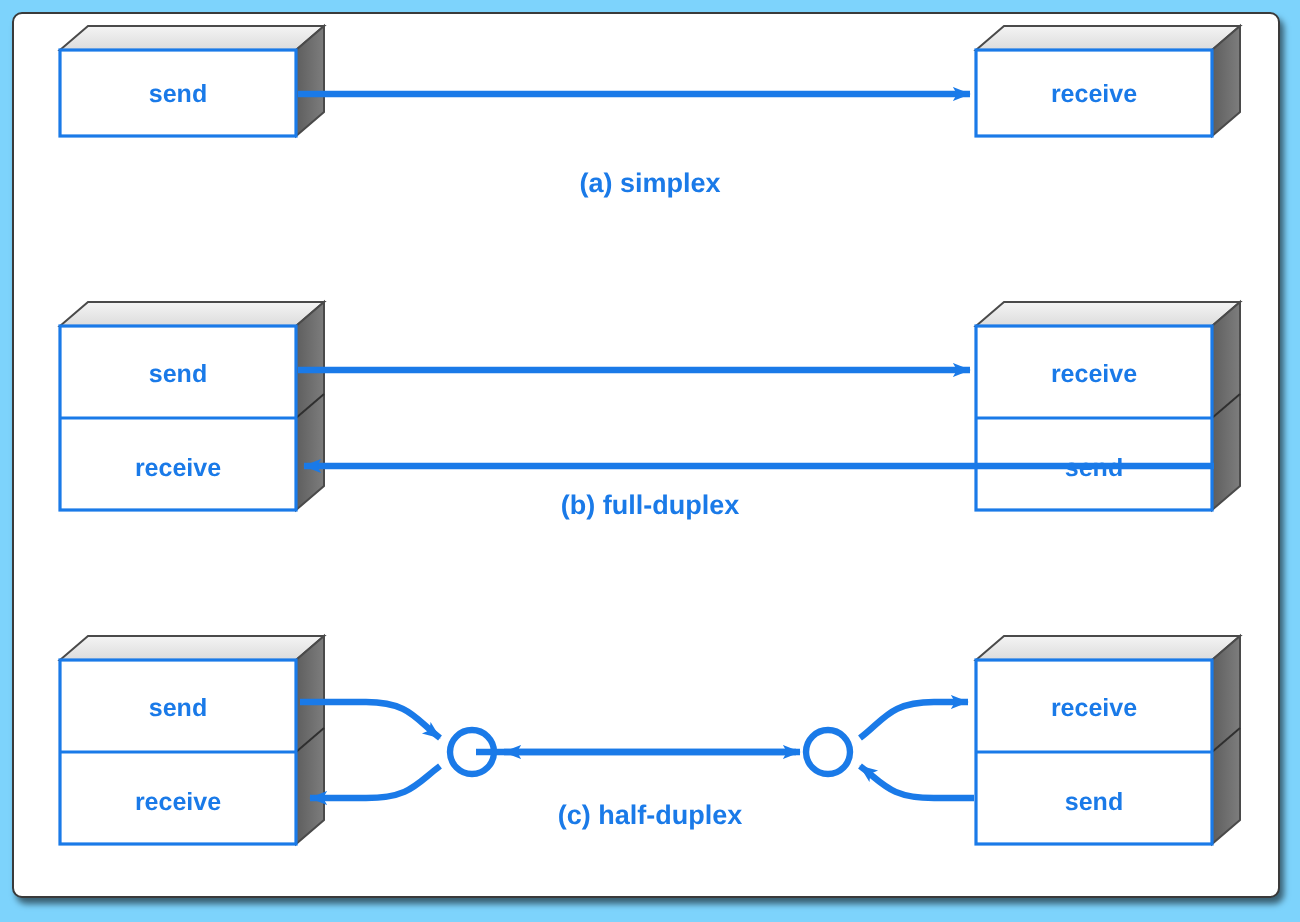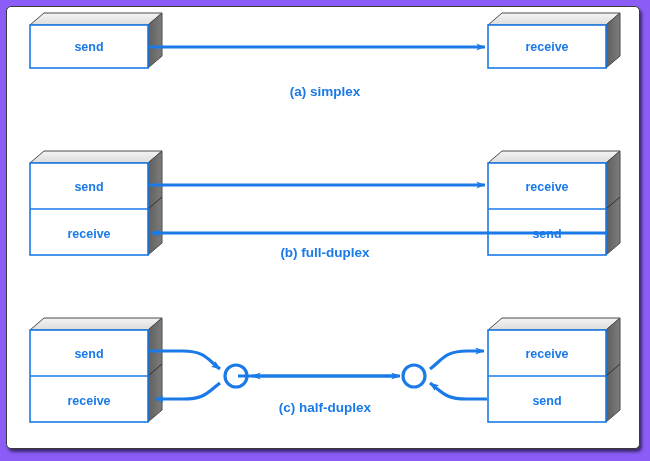--- a/index.html
+++ b/index.html
@@ -5,21 +5,21 @@
   html, body {
     margin: 0;
     padding: 0;
     background: #ffffff;
     font-family: "Liberation Sans", sans-serif;
   }
   #page {
     position: relative;
     width: 650px;
     height: 461px;
-    background: #8b5cf6;
+    background: #7dd3fc;
     overflow: hidden;
   }
   #frame {
     position: absolute;
     left: 6px;
     top: 6px;
     width: 634px;
     height: 443px;
     background: #ffffff;
     border: 1px solid #3a3a3a;

